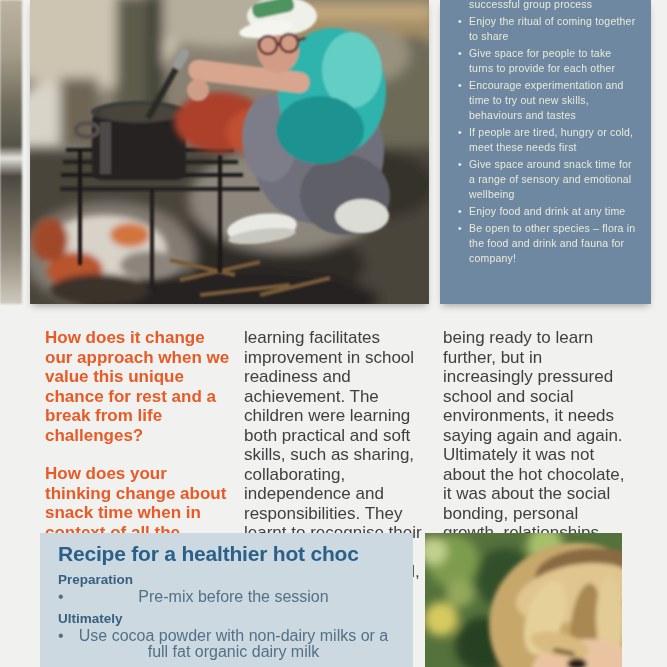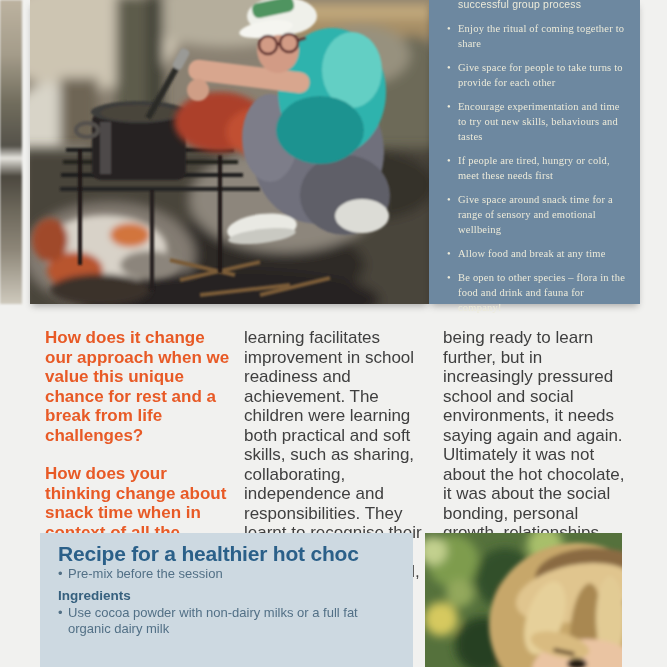--- a/index.html
+++ b/index.html
@@ -15,32 +15,32 @@
       #bdb3a0 0%, #a49c8a 18%, #716d5d 34%, #55524a 48%,
       #e7e5df 52%, #4c483f 58%, #6f6a5d 70%, #8d8678 82%, #cfcabd 100%);
     filter:blur(1px);
   }
   .top-photo{
     position:absolute;left:30px;top:0;width:399px;height:304px;
     box-shadow:0 4px 7px -2px rgba(0,0,0,.3);
     overflow:hidden;background:#7d7465;
   }
   .tips-panel{
-    position:absolute;left:429px;top:0;width:211px;height:304px;
+    position:absolute;left:440px;top:0;width:211px;height:304px;
     background:#6d88a0;color:#ecead9;
     box-shadow:0 4px 7px -2px rgba(0,0,0,.3);
     box-sizing:border-box;padding:0 14px 0 18px;
     font-size:10.5px;line-height:15px;letter-spacing:.2px;
   }
   .tips-panel .partial{
     margin-top:-3px;padding-left:11px;
   }
   .tips-panel ul{list-style:none;margin:0;padding:0;}
   .tips-panel li{
-    position:relative;padding-left:11px;margin-top:9px;font-family:Liberation Serif, serif;
+    position:relative;padding-left:11px;margin-top:2px;
   }
   .tips-panel li::before{
     content:"•";position:absolute;left:0;top:0;color:#ecead9;
   }
   
   .columns{
     position:absolute;left:45px;top:328px;width:585px;
     display:flex;gap:12px;
     color:#3f3f3f;font-size:17px;line-height:19.5px;
   }
@@ -58,21 +58,21 @@
     margin:0;font-size:21px;font-weight:bold;color:#2b6089;
     letter-spacing:-.2px;line-height:24px;
   }
   .recipe-header{
     font-size:13.5px;font-weight:bold;color:#36607e;
     margin:6px 0 1px 0;line-height:16px;
   }
   .recipe ul{list-style:none;margin:0;padding:0;}
   .recipe li{
     position:relative;padding-left:10px;
-    font-size:13px;line-height:16px;color:#527086;
+    font-size:16px;line-height:16px;color:#527086;text-align:center;
   }
   .recipe li::before{content:"•";position:absolute;left:0;top:0;color:#527086;}
   .bottom-photo{
     position:absolute;left:425px;top:533px;width:197px;height:134px;
     overflow:hidden;background:#55713c;
   }
 </style>
 </head>
 <body>
 
@@ -195,21 +195,21 @@
   </div>
 
   <aside class="tips-panel">
     <div class="partial">successful group process</div>
     <ul>
       <li>Enjoy the ritual of coming together to share</li>
       <li>Give space for people to take turns to provide for each other</li>
       <li>Encourage experimentation and time to try out new skills, behaviours and tastes</li>
       <li>If people are tired, hungry or cold, meet these needs first</li>
       <li>Give space around snack time for a range of sensory and emotional wellbeing</li>
-      <li>Allow food and break at any time</li>
+      <li>Enjoy food and drink at any time</li>
       <li>Be open to other species – flora in the food and drink and fauna for company!</li>
     </ul>
   </aside>
 
   <div class="columns">
     <div class="col">
       <p class="question">How does it change our approach when we value this unique chance for rest and a break from life challenges?</p>
       <p class="question">How does your thinking change about snack time when in context of all the social, emotional and sensory processing going on?</p>
       <p><span>The </span><a class="evidence-link">evidence</a><span> from this study demonstrated that supporting wellbeing through outdoor play and</span></p>
     </div>
@@ -217,24 +217,25 @@
       <p>learning facilitates improvement in school readiness and achievement. The children were learning both practical and soft skills, such as sharing, collaborating, independence and responsibilities. They learnt to recognise their own bodily cues for hunger, tiredness, cold, movement and rest.</p>
       <p>It shouldn’t need to be stated that learning to look after our basic needs and senses is the foundation for</p>
     </div>
     <div class="col">
       <p>being ready to learn further, but in increasingly pressured school and social environments, it needs saying again and again. Ultimately it was not about the hot chocolate, it was about the social bonding, personal growth, relationships and awareness that happened around it. It helped us as a group to feel welcomed, safe, connected, relaxed and calm.</p>
     </div>
   </div>
 
   <section class="recipe">
     <h1 class="recipe-title">Recipe for a healthier hot choc</h1>
+    <div class="recipe-header">Preparation</div>
     <ul>
       <li>Pre-mix before the session</li>
     </ul>
-    <div class="recipe-header">Ingredients</div>
+    <div class="recipe-header">Ultimately</div>
     <ul>
       <li>Use cocoa powder with non-dairy milks or a full fat organic dairy milk</li>
 
     </ul>
   </section>
 
   <div class="bottom-photo">
     <svg width="197" height="134" viewBox="0 0 197 134">
       <defs>
         <filter id="bb5" x="-60%" y="-60%" width="220%" height="220%">

